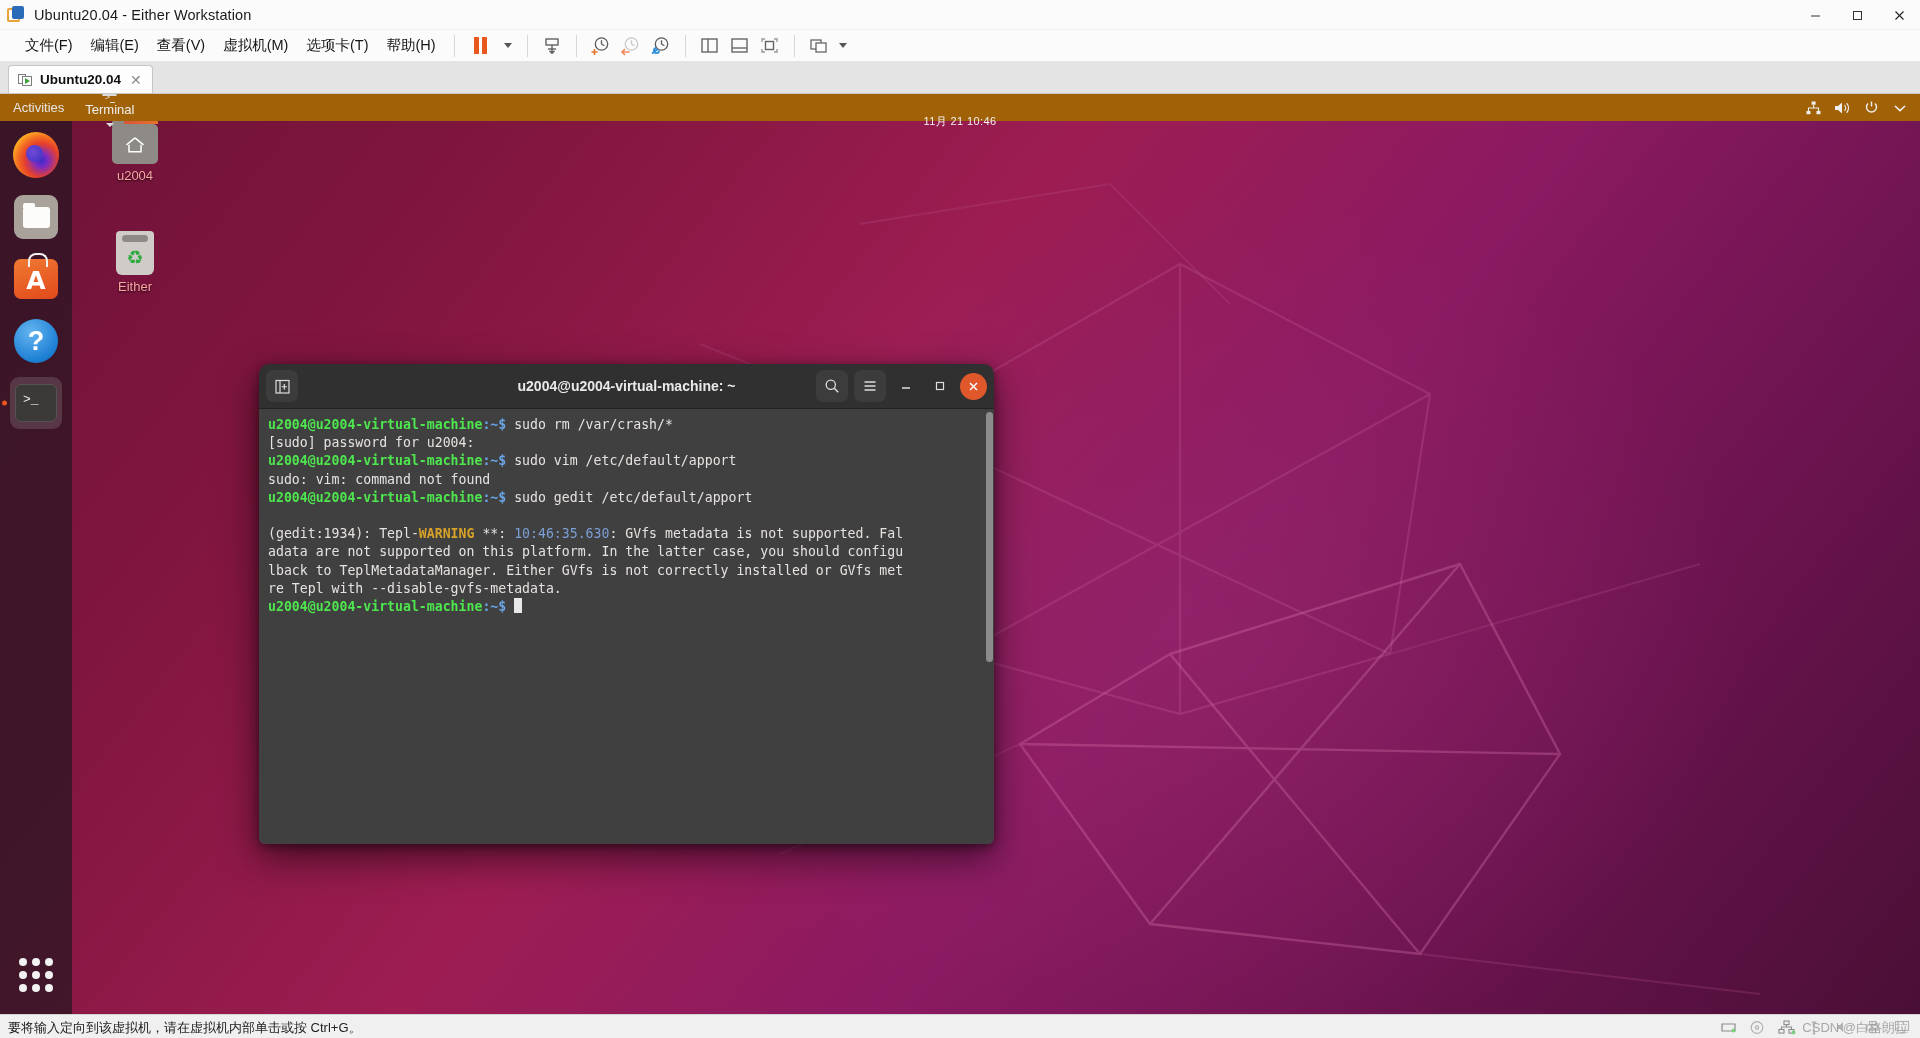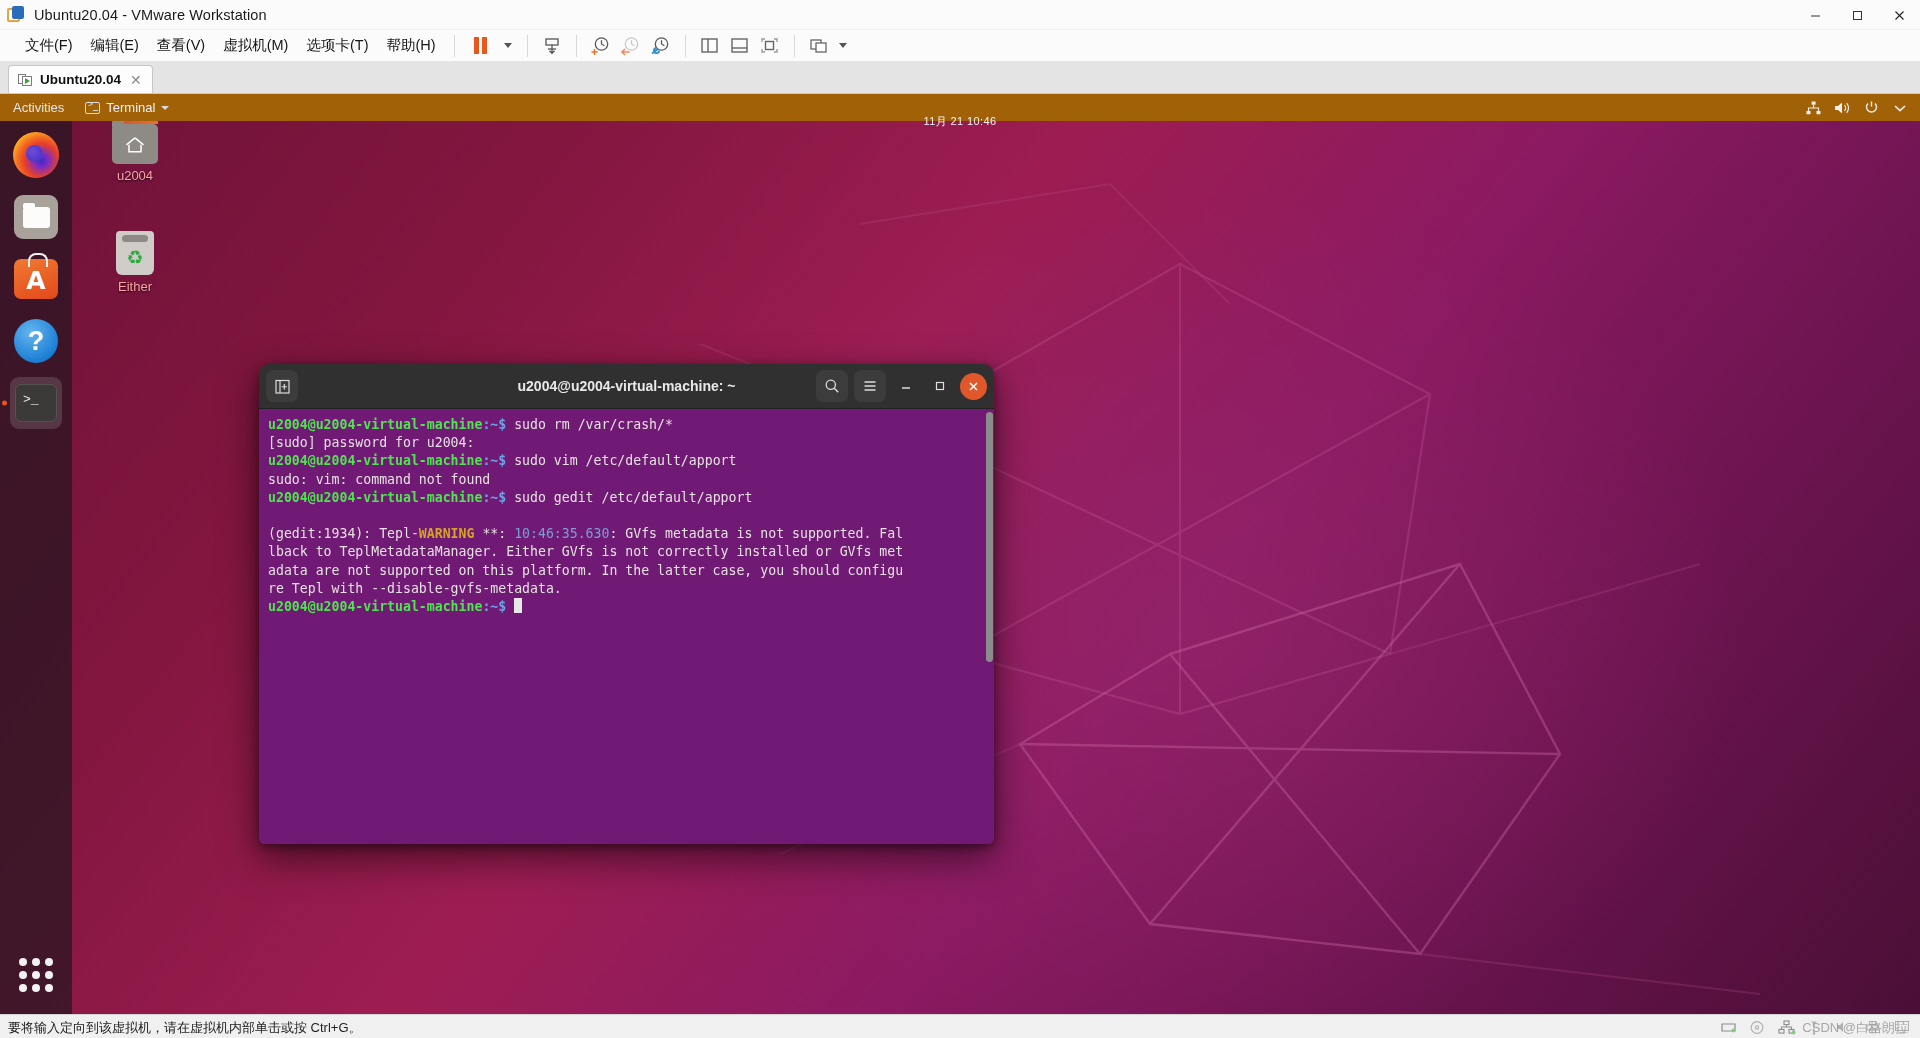--- a/index.html
+++ b/index.html
@@ -96,21 +96,21 @@
   }
   .wp-lines { position: absolute; inset: 0; }
 
   
   .gnome-topbar {
     position: absolute; left: 0; top: 0; width: 100%; height: 27px;
     background: #a16207; display: flex; align-items: center;
     color: #efefef; font-size: 13px; z-index: 30;
   }
   .gt-activities { padding: 0 12px 0 13px; color: #e8e6e3; font-size: 13px; }
-  .gt-appmenu { display: flex; align-items: center; gap: 6px; padding: 0 9px; height: 100%; }
+  .gt-appmenu { display: flex; align-items: center; gap: 6px; padding: 0 9px; height: 100%; flex-direction: column; }
   .term-ic { width: 15px; height: 12px; border: 1.4px solid #dcdcdc; border-radius: 2px; position: relative; }
   .term-ic::before { content: ">"; position: absolute; left: 1.5px; top: -2.5px; font-size: 9px; color: #dcdcdc; font-family: "Liberation Mono", monospace; }
   .term-ic::after { content: ""; position: absolute; left: 7px; top: 7px; width: 5px; height: 1.4px; background: #dcdcdc; }
   .gt-caret { width: 0; height: 0; border-left: 4px solid transparent; border-right: 4px solid transparent; border-top: 4.5px solid #dcdcdc; }
   .gt-clock {
     position: absolute; left: 50%; transform: translateX(-50%);
     font-size: 11px; color: #f2f2f2; letter-spacing: .4px; padding: 0 8px; margin-top: 28px;
   }
   .gt-tray { position: absolute; right: 6px; display: flex; align-items: center; gap: 13px; padding-right: 6px; }
   .tray-ic { width: 16px; height: 16px; display: flex; align-items: center; justify-content: center; color: #eee; }
@@ -229,21 +229,21 @@
   }
   .th-right { margin-left: auto; display: flex; align-items: center; gap: 6px; z-index: 2; }
   .th-ctl {
     width: 28px; height: 28px; border-radius: 50%;
     display: flex; align-items: center; justify-content: center;
     color: #dcdcdc; font-size: 13px;
   }
   .th-ctl.close { background: #e0572b; color: #fff; width: 27px; height: 27px; font-size: 13px; }
 
   .term-body {
-    height: 435px; background: #701a75; position: relative;
+    height: 435px; background: #404040; position: relative;
     padding: 7px 8px 7px 9px;
     font-family: "DejaVu Sans Mono", "Liberation Mono", monospace;
     font-size: 13.2px; line-height: 18.2px;
     color: #e6e2e0; overflow: hidden;
   }
   .t-green { color: #4ee64e; font-weight: bold; }
   .t-blue  { color: #6aa5e8; font-weight: bold; }
   .t-warn  { color: #d6a228; font-weight: bold; }
   .t-time  { color: #7b9fd6; }
   .t-white { color: #e6e2e0; }
@@ -274,21 +274,21 @@
   }
 </style>
 </head>
 <body>
 
 <div class="vm-titlebar">
   <div class="vm-logo">
     <div class="sq1"></div>
       <div class="sq2"></div>
   </div>
-  <div class="vm-title">Ubuntu20.04 - VMware Workstation</div>
+  <div class="vm-title">Ubuntu20.04 - Either Workstation</div>
   <div class="vm-winbtns">
     <div class="vm-winbtn">
       <svg width="11" height="11" viewBox="0 0 11 11">
           <line x1="1" y1="6" x2="10" y2="6" stroke="#333" stroke-width="1"></line>
         </svg>
     </div>
     <div class="vm-winbtn">
       <svg width="11" height="11" viewBox="0 0 11 11">
           <rect x="1.5" y="1.5" width="8" height="8" fill="none" stroke="#333" stroke-width="1"></rect>
         </svg>
@@ -570,22 +570,22 @@
         <span class="t-green">u2004@u2004-virtual-machine</span><span class="t-blue">:~$ </span><span class="t-white">sudo vim /etc/default/apport</span>
       </div>
       <div>sudo: vim: command not found</div>
       <div>
         <span class="t-green">u2004@u2004-virtual-machine</span><span class="t-blue">:~$ </span><span class="t-white">sudo gedit /etc/default/apport</span>
       </div>
       <div>&nbsp;</div>
       <div>
         <span class="t-white">(gedit:1934): Tepl-</span><span class="t-warn">WARNING</span><span class="t-white"> **: </span><span class="t-time">10:46:35.630</span><span class="t-white">: GVfs metadata is not supported. Fal</span>
       </div>
+      <div>adata are not supported on this platform. In the latter case, you should configu</div>
       <div>lback to TeplMetadataManager. Either GVfs is not correctly installed or GVfs met</div>
-      <div>adata are not supported on this platform. In the latter case, you should configu</div>
       <div>re Tepl with --disable-gvfs-metadata.</div>
       <div>
         <span class="t-green">u2004@u2004-virtual-machine</span><span class="t-blue">:~$ </span><span class="cursor"></span>
       </div>
       <div class="term-scroll">
         <div class="thumb"></div>
       </div>
     </div>
   </div>
 </div>

